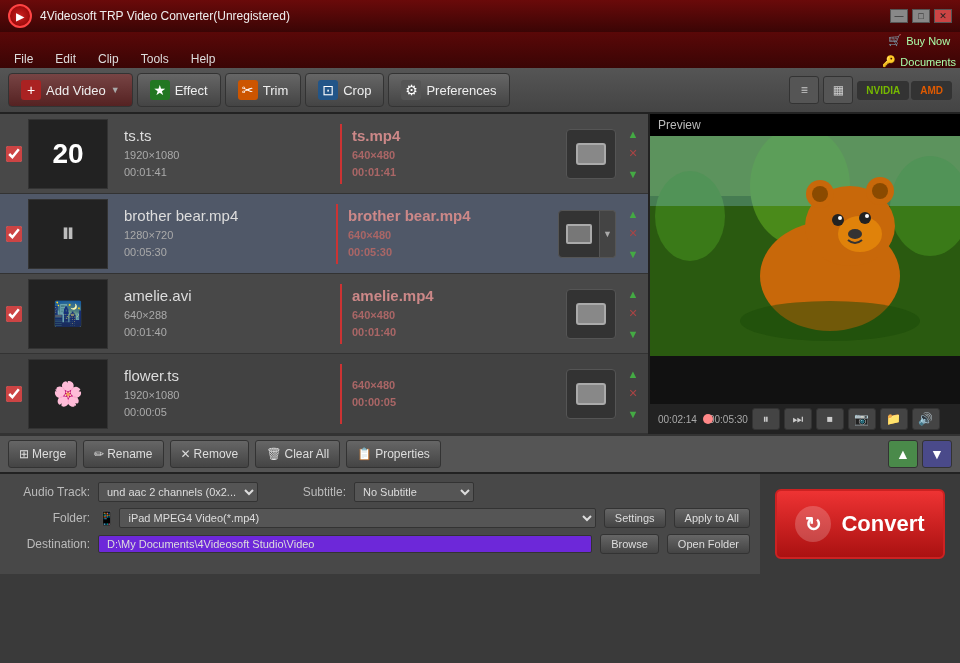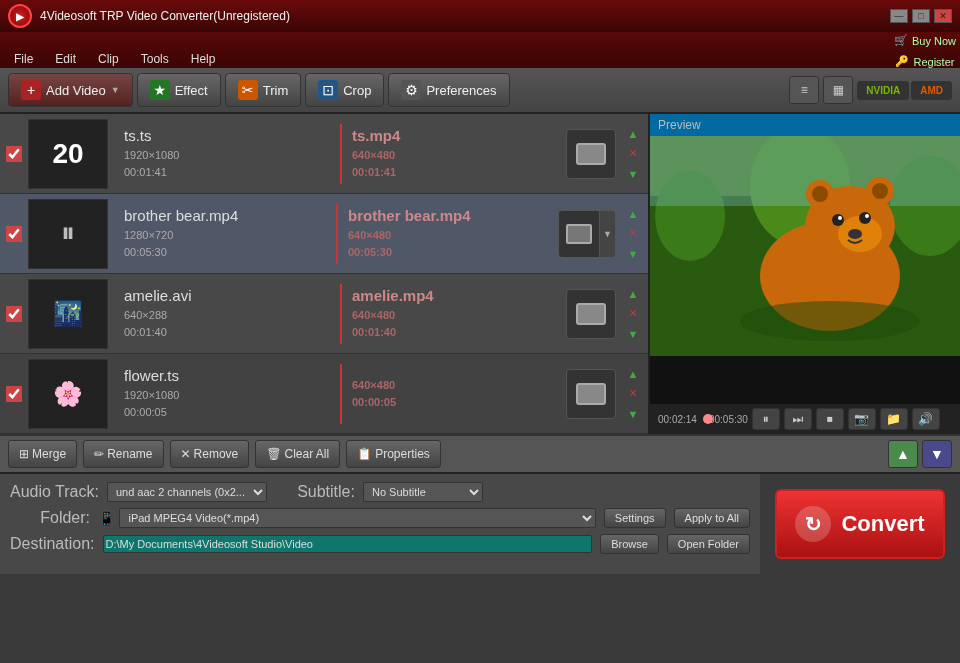--- a/index.html
+++ b/index.html
@@ -194,21 +194,21 @@
 
     
     .preview-panel {
       width: 310px;
       background: #333;
       display: flex;
       flex-direction: column;
     }
     .preview-label {
       color: #bbb; font-size: 12px; padding: 4px 8px;
-      background: #0369a1;
+      background: #000000;
     }
     .preview-video {
       width: 100%;
       flex: 1;
       background: #111;
       position: relative;
       overflow: hidden;
     }
 
     .preview-controls-bar {
@@ -280,29 +280,29 @@
       flex-direction: column;
       gap: 6px;
       flex: 1;
     }
     .settings-row {
       display: flex;
       align-items: center;
       gap: 8px;
     }
     .settings-label {
-      color: #bbb; font-size: 16px; min-width: 80px; text-align: right;
+      color: #bbb; font-size: 12px; min-width: 80px; text-align: right;
     }
     .settings-select {
       background: #555; border: 1px solid #333; color: #ddd;
       padding: 2px 4px; font-size: 11px; border-radius: 2px; cursor: pointer;
     }
     .settings-input {
-      background: #0f766e; border: 1px solid #333; color: #ddd;
-      padding: 2px 2px; font-size: 11px; border-radius: 2px; flex: 1;
+      background: #6d28d9; border: 1px solid #333; color: #ddd;
+      padding: 2px 8px; font-size: 11px; border-radius: 2px; flex: 1;
     }
     .small-btn {
       background: linear-gradient(to bottom, #666, #444);
       border: 1px solid #333; border-radius: 3px;
       padding: 3px 10px; cursor: pointer; color: #ddd; font-size: 11px;
       white-space: nowrap;
     }
 
     
     .convert-section {
@@ -395,21 +395,21 @@
 <div class="menubar">
   <div class="menu-items">
     <div class="menu-item">File</div>
     <div class="menu-item">Edit</div>
     <div class="menu-item">Clip</div>
     <div class="menu-item">Tools</div>
     <div class="menu-item">Help</div>
   </div>
   <div class="menu-right">
     <span class="buy-now-btn">Buy Now</span>
-    <span class="register-btn">Register</span>
+    <span class="register-btn">Documents</span>
   </div>
 </div>
 
 <div class="toolbar">
   <div class="tb-btn add-video-btn">
     <div class="btn-icon">+</div>
     <span>Add Video</span>
     <span style="font-size:9px;color:#aaa;">▼</span>
   </div>
   <div class="tb-btn">

